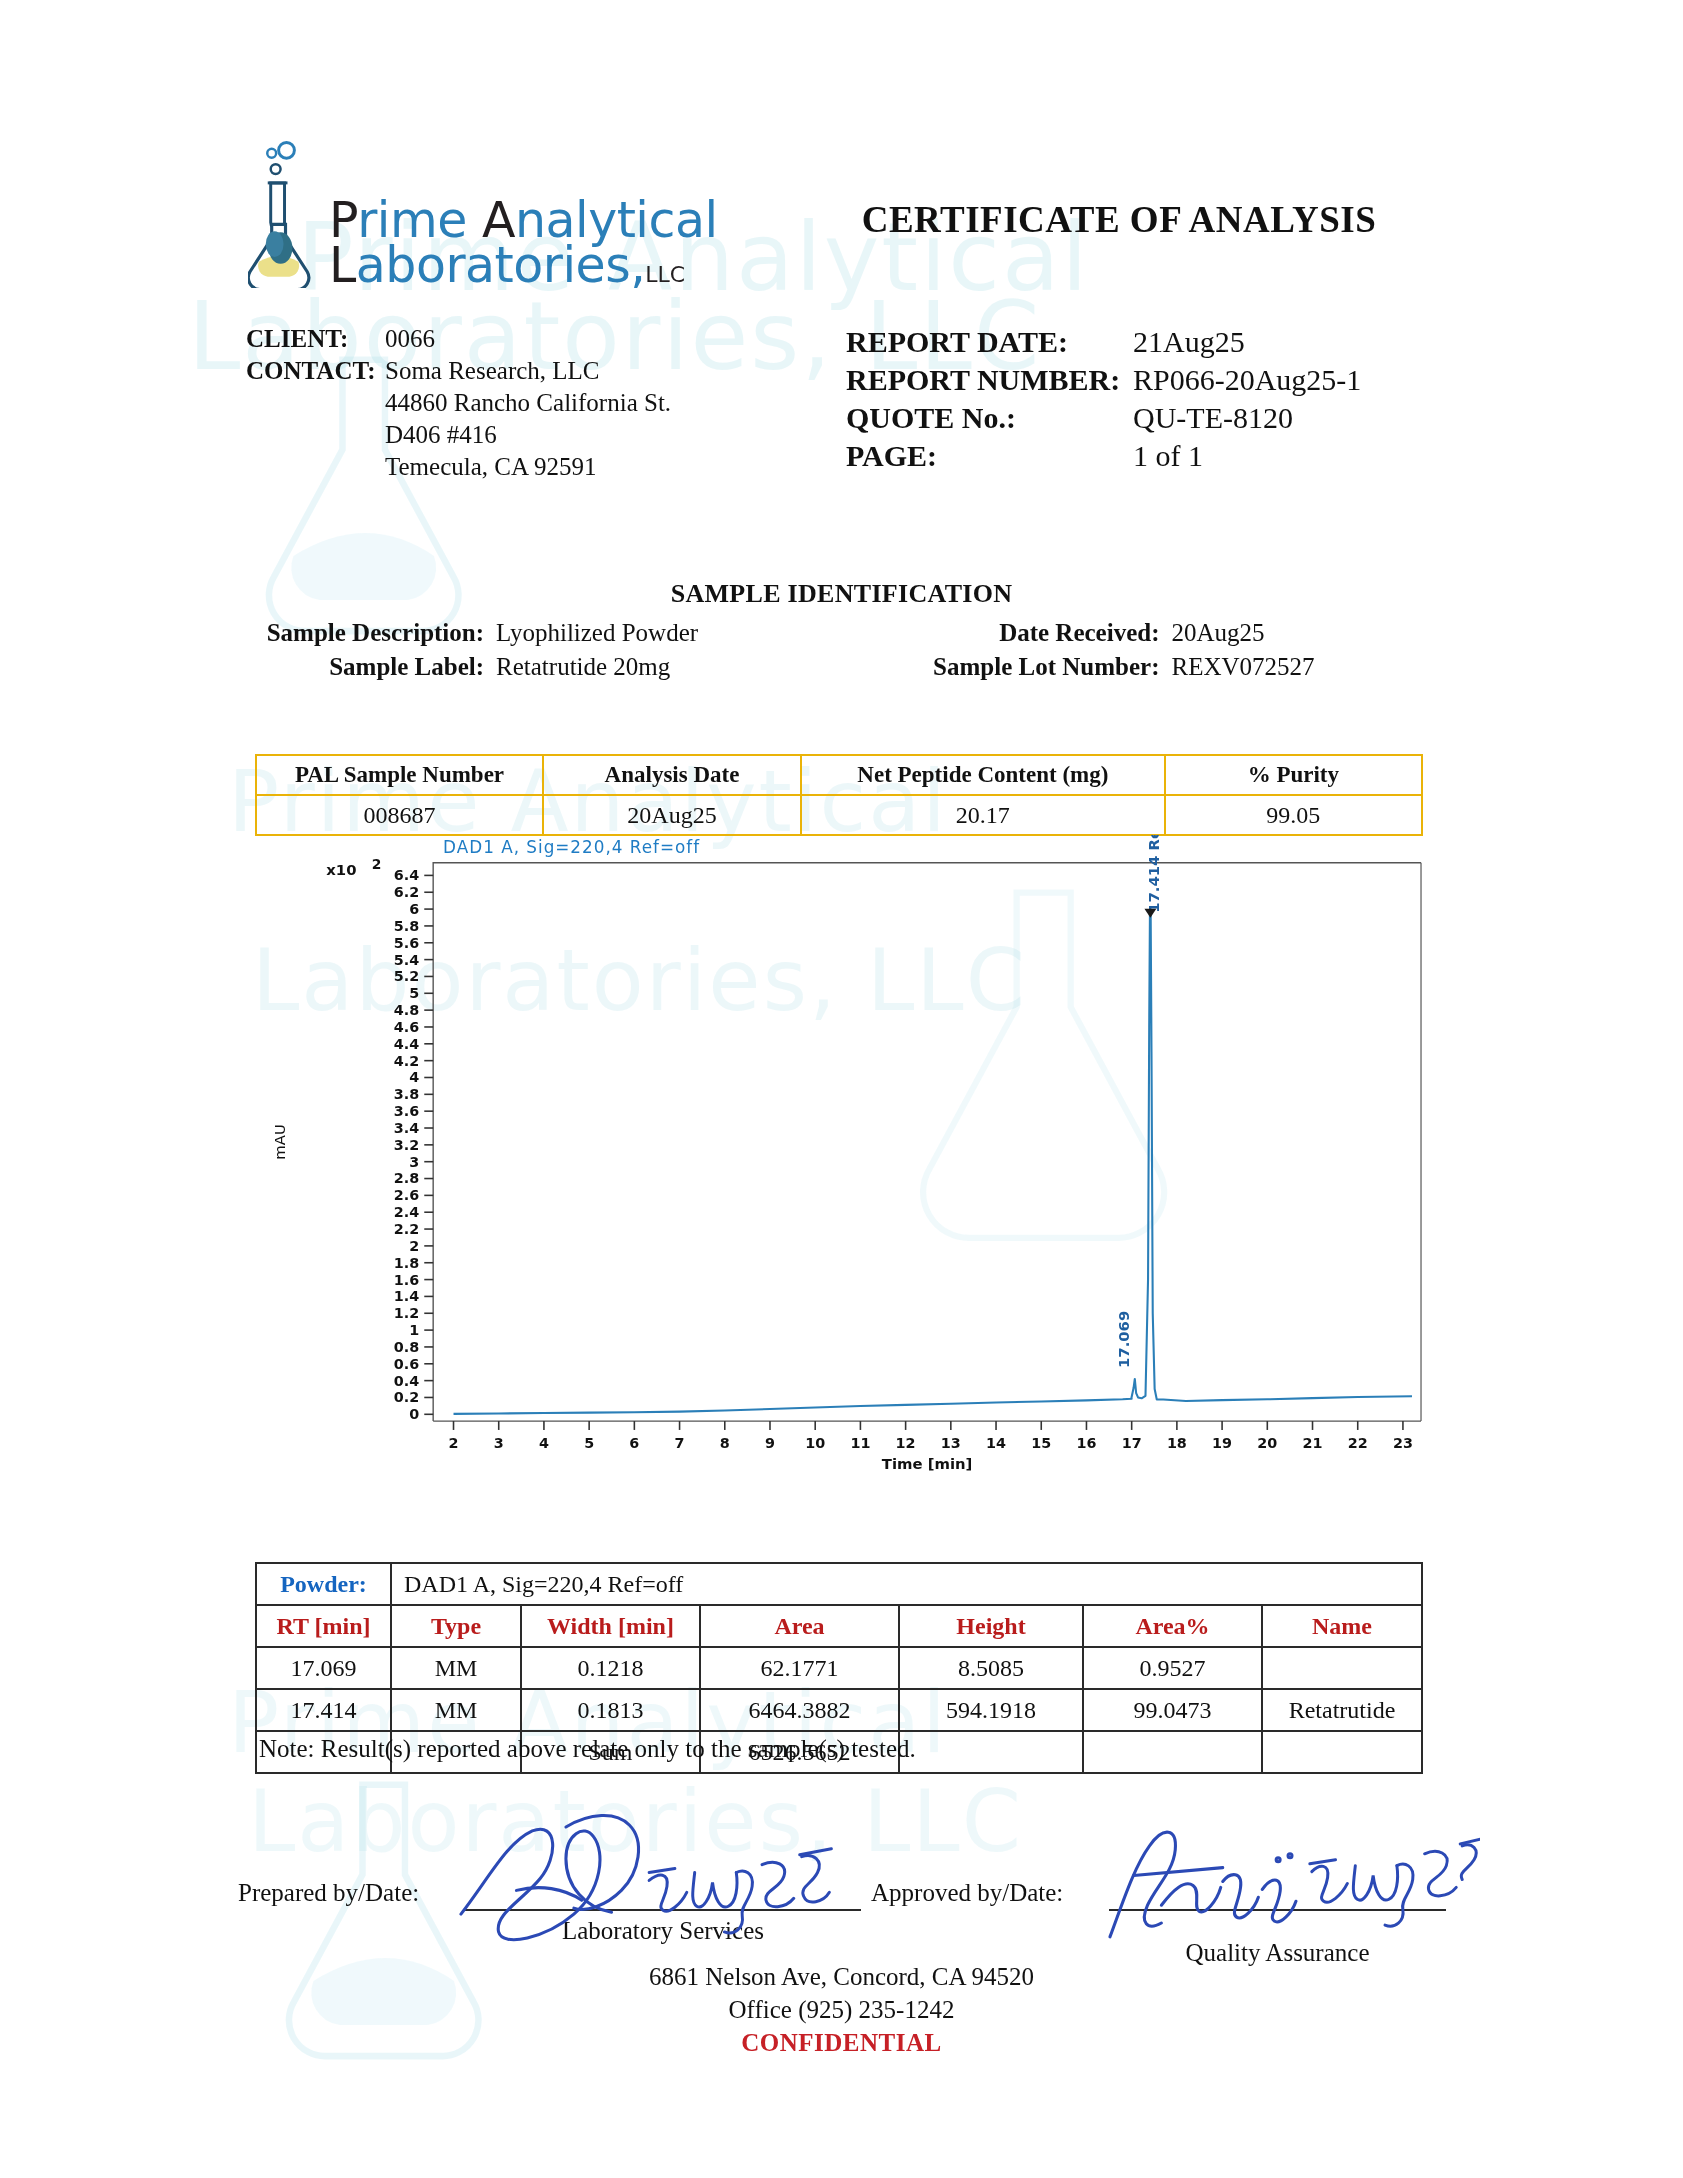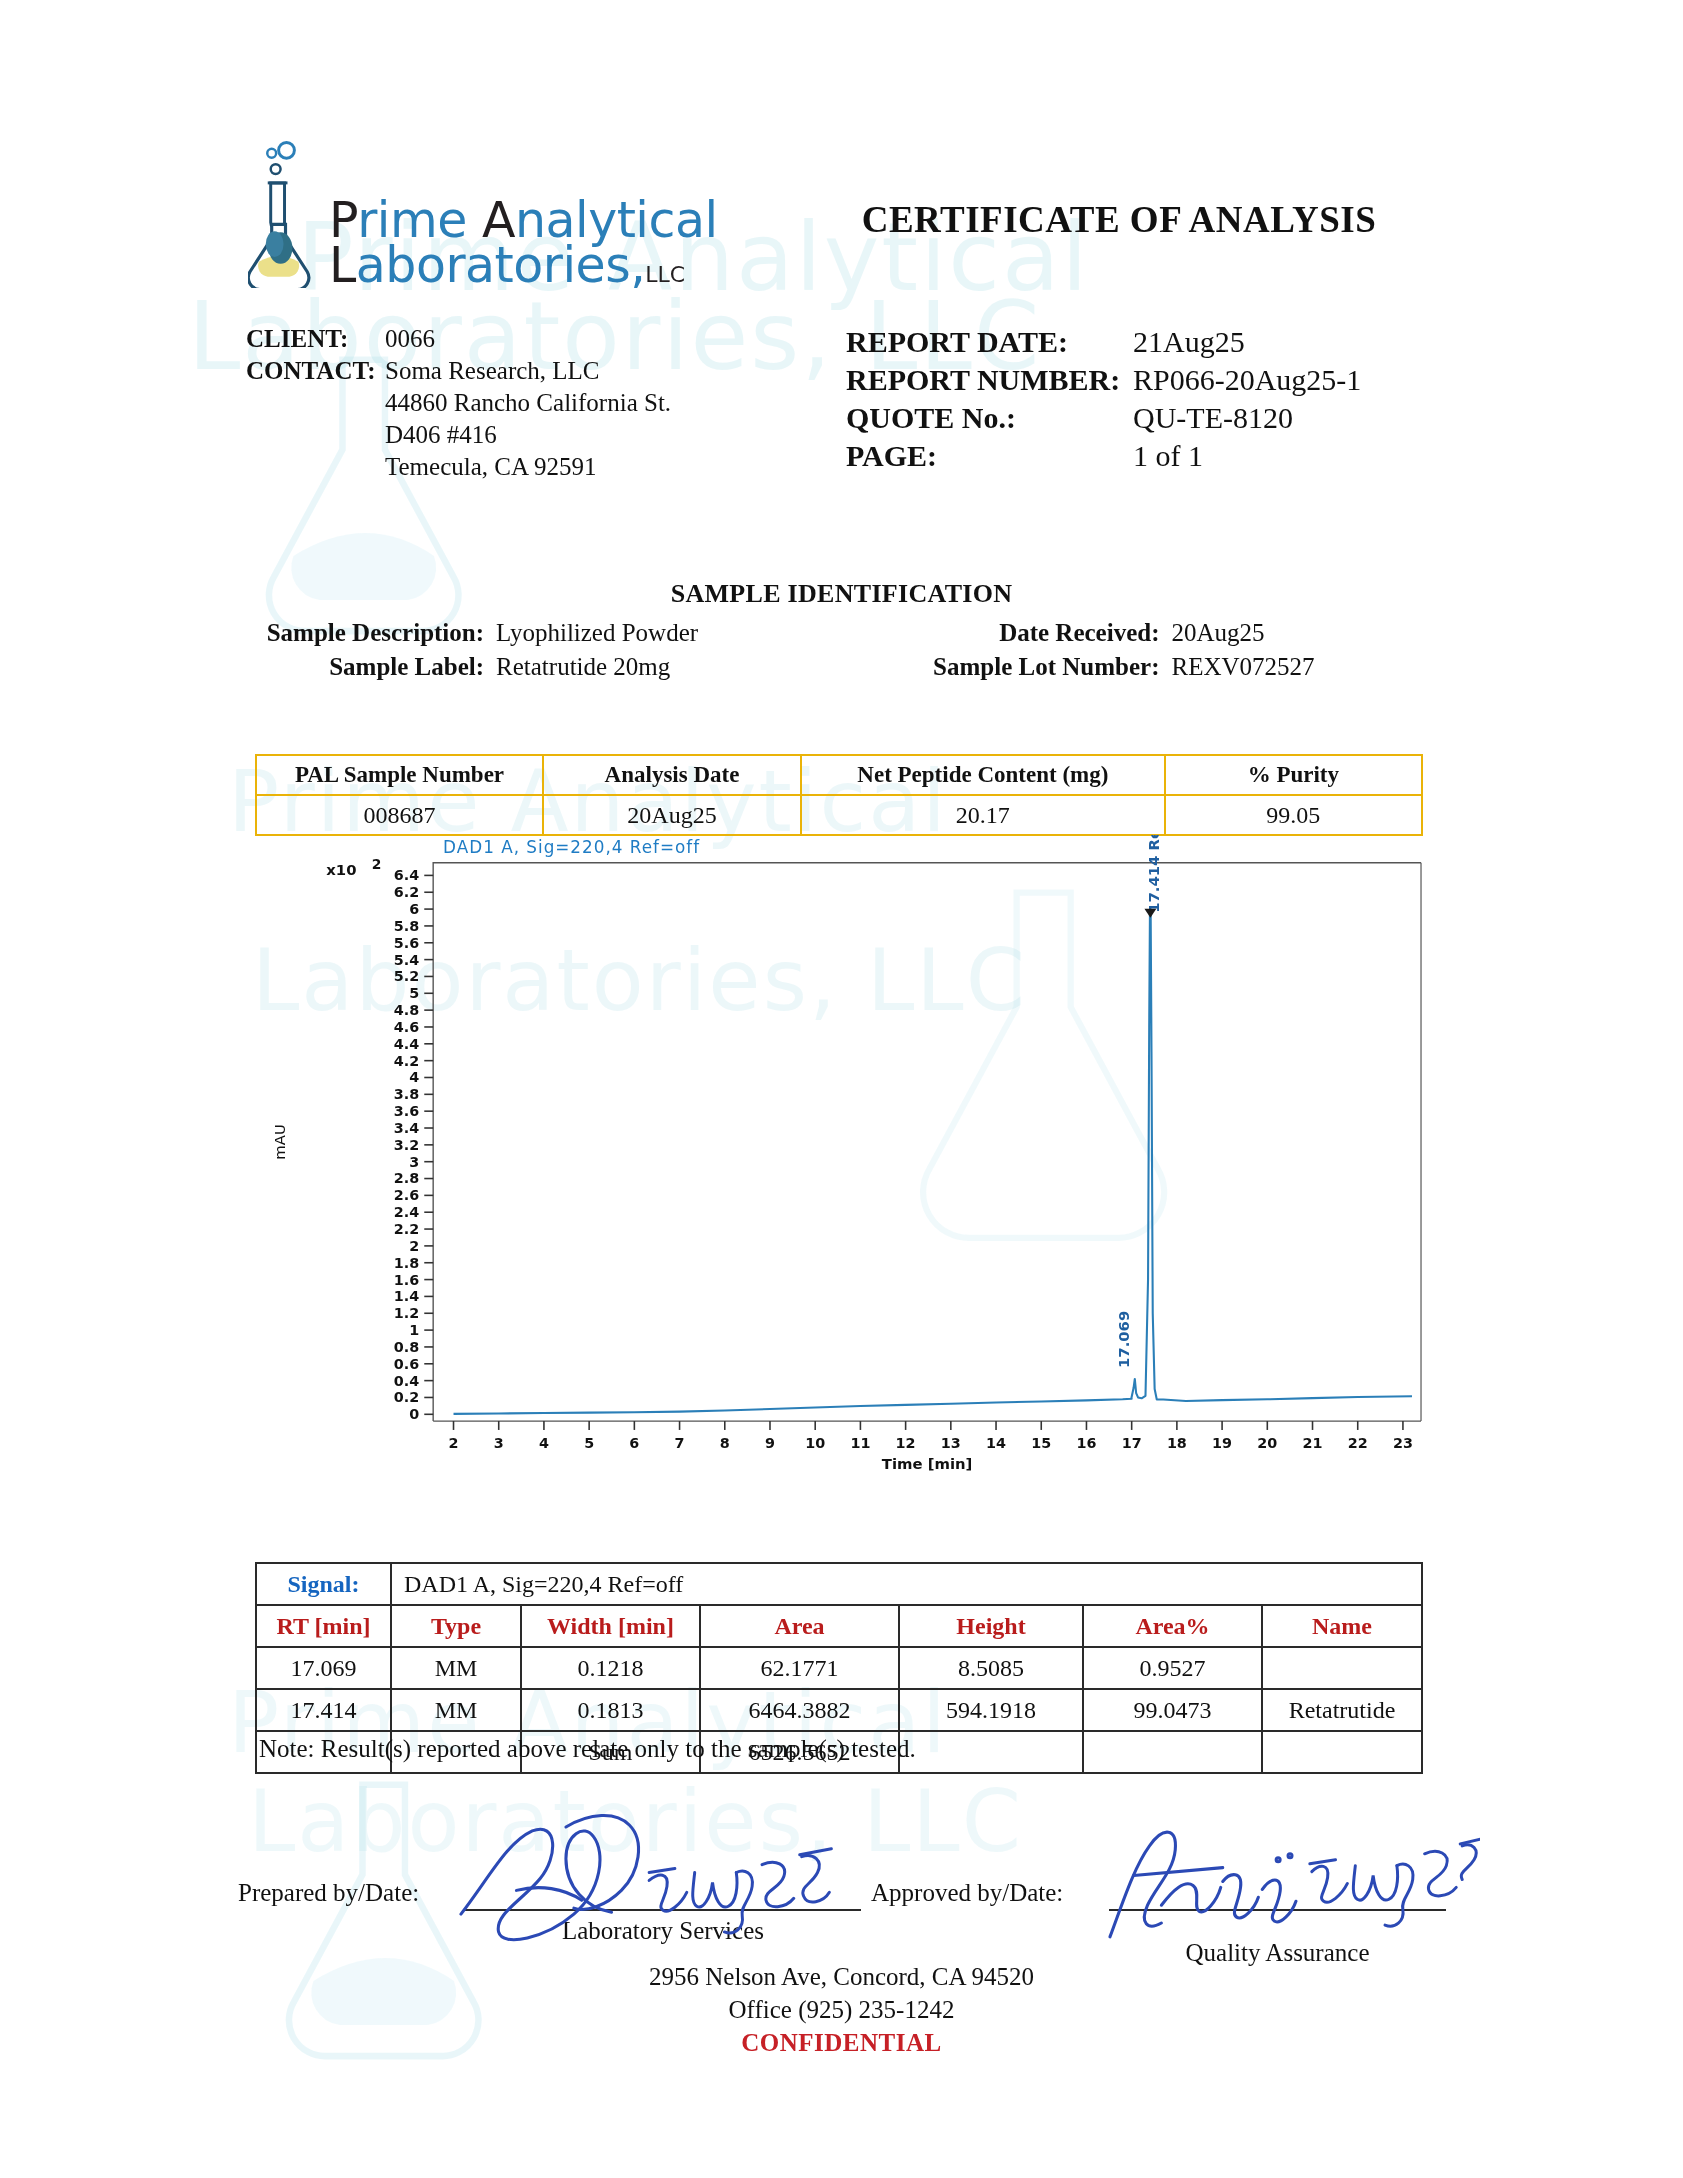--- a/index.html
+++ b/index.html
@@ -358,21 +358,21 @@
         <path d="M 200.5537757437071 584.7692307692307 L 246.2288329519451 584.3438914027149 L 291.9038901601831 583.9185520361991 L 337.57894736842104 583.4932126696832 L 383.2540045766591 583.0678733031674 L 428.92906178489704 582.4723981900453 L 474.60411899313505 581.3665158371041 L 520.279176201373 579.9203619909503 L 565.954233409611 578.3891402714933 L 611.6292906178489 576.8579185520362 L 657.304347826087 575.6669683257918 L 702.9794050343249 574.4760180995476 L 748.654462242563 573.2850678733032 L 794.329519450801 572.2642533936652 L 840.0045766590389 571.158371040724 L 876.5446224256294 570.0524886877828 L 885.679633867277 569.4570135746607 L 885.382015194508 569.0316742081448 L 887.6239936475972 558.3981900452488 L 888.8312128146453 549.4660633484162 L 890.2108918627002 563.7574660633484 L 892.1079505537757 568.1809954751131 L 895.7281464530892 569.0316742081448 L 899.6371366041191 566.4796380090497 L 902.2207736201374 449.0859728506787 L 903.3834102773455 193.88235294117652 L 904.1585013821513 74.78733031674199 L 904.8474712530892 74.78733031674199 L 905.708683591762 219.40271493212668 L 906.9574414828377 483.1131221719457 L 908.8951692448513 559.6742081447964 L 911.0482000915333 570.3076923076923 L 917.6521739130434 570.3076923076923 L 940.4897025171624 571.7538461538461 L 977.029748283753 570.9031674208145 L 1022.7048054919909 570.0524886877828 L 1068.3798627002288 568.8615384615384 L 1114.054919908467 567.7556561085972 L 1168.8649885583525 566.9049773755656 " fill="none" stroke="#2b7fb8" stroke-width="2.1" stroke-linejoin="round"></path>
         <text x="0" y="0" fill="#1f5fa0" font-size="15" font-family="&quot;DejaVu Sans&quot;, sans-serif" font-weight="bold" text-anchor="start" transform="translate(882.8312128146453,538.4072398190045) rotate(-90)">17.069</text>
         <text x="0" y="0" fill="#1f5fa0" font-size="15" font-family="&quot;DejaVu Sans&quot;, sans-serif" font-weight="bold" text-anchor="start" transform="translate(913.5891075514876,78.53393665158364) rotate(-90)">17.414 Retatrutide</text>
         <path d="M 898.5891075514876 74.53393665158364 L 910.5891075514876 74.53393665158364 L 904.5891075514876 83.53393665158364 Z" fill="#1a1a1a"></path>
       </svg>
   </div>
 
   <table class="peak-table">
     <tbody>
         <tr>
-      <td class="sig-label">Signal:</td>
+      <td class="sig-label">Powder:</td>
       <td class="sig-val" colspan="6">DAD1 A, Sig=220,4 Ref=off</td>
     </tr>
     <tr>
       <td class="hdr" style="width:129px">RT [min]</td>
       <td class="hdr" style="width:124px">Type</td>
       <td class="hdr" style="width:173px">Width [min]</td>
       <td class="hdr" style="width:193px">Area</td>
       <td class="hdr" style="width:178px">Height</td>
       <td class="hdr" style="width:173px">Area%</td>
       <td class="hdr">Name</td>
@@ -451,19 +451,19 @@
         <path d="M254 56 C 252 74, 250 86, 256 90 C 262 94, 270 82, 272 66 C 274 82, 280 94, 288 90 C 296 86, 298 70, 296 56"></path>
         <path d="M296 56 C 304 52, 314 56, 312 70 C 310 84, 300 90, 302 100 C 304 112, 294 120, 284 116"></path>
         <path d="M324 44 C 338 38, 350 44, 346 56 C 342 68, 326 70, 328 80 C 330 90, 348 88, 356 78"></path>
         <path d="M362 36 C 372 32, 380 40, 374 50 C 368 60, 358 62, 362 70"></path>
         <path d="M360 34 L 386 28"></path>
       </g>
     </svg>
   </div>
 
   <div class="footer">
-    <div>2956 Nelson Ave, Concord, CA 94520</div>
+    <div>6861 Nelson Ave, Concord, CA 94520</div>
     <div>Office (925) 235-1242</div>
     <div class="conf">CONFIDENTIAL</div>
   </div>
 
 </div>
 
 
 </body></html>

